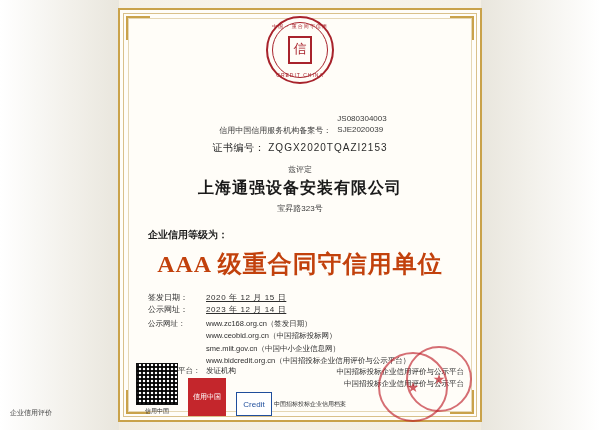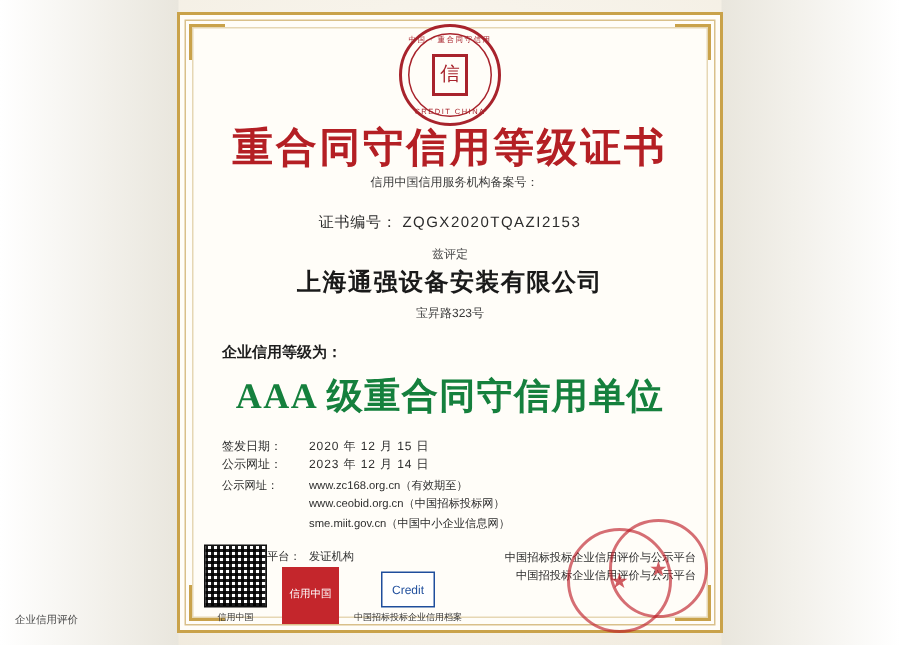--- a/index.html
+++ b/index.html
@@ -197,32 +197,32 @@
   }
   .grade-value {
     position: absolute;
     top: 248px;
     left: 0; right: 0;
     text-align: center;
     font-family: "Liberation Serif", serif;
     font-weight: bold;
     font-size: 24px;
     letter-spacing: 1px;
-    color: #15803d;
+    color: #c2410c;
   }
 
   .meta {
     position: absolute;
     left: 148px;
     top: 292px;
     font-size: 8px;
     color: #2e2e2e;
     line-height: 1.55;
   }
-  .meta .row { white-space: nowrap; }
+  .meta .row { white-space: nowrap; text-decoration: underline; }
   .meta .k { display: inline-block; width: 58px; }
   .meta .v { letter-spacing: 0.6px; }
 
   .links {
     position: absolute;
     left: 148px;
     top: 318px;
     font-size: 7.5px;
     color: #2e2e2e;
     line-height: 1.65;
@@ -301,21 +301,21 @@
     line-height: 1.1;
     display: flex;
     align-items: center;
     justify-content: center;
     text-align: center;
     padding: 2px;
     box-sizing: border-box;
   }
   .badge-credit {
     display: flex;
-    flex-direction: column;
+    flex-direction: row;
     align-items: center;
     gap: 2px;
     font-size: 6px;
     color: #2b2b2b;
     justify-content: center;
   }
   .badge-credit .logo {
     width: 34px; height: 22px;
     border: 1px solid #1f4e9c;
     color: #1f4e9c;
@@ -370,24 +370,27 @@
   <div class="corner c-br"></div>
 
   <div class="emblem">
     <div class="ring"></div>
     <div class="ring2"></div>
     <div class="arc-top">中国 · 重合同守信用</div>
     <div class="center-box">信</div>
     <div class="arc-bottom">CREDIT CHINA</div>
   </div>
 
-  <div class="main-title">重合同守信用等级证书</div>
 
   <div class="subtitle-row">
     <div class="subtitle-label">信用中国信用服务机构备案号：</div>
+    <div class="subtitle-codes">
+      <div>JS080304003</div>
+      <div>SJE2020039</div>
+    </div>
   </div>
 
   <div class="cert-no-row">
     <span class="cert-no-label">证书编号：</span>
     <span class="cert-no-value">ZQGX2020TQAZI2153</span>
   </div>
 
   <div class="hereby">兹评定</div>
   <div class="company">上海通强设备安装有限公司</div>
   <div class="company-sub">宝昇路323号</div>
@@ -399,23 +402,24 @@
     <div class="row">
       <span class="k">签发日期：</span><span class="v">2020 年 12 月 15 日</span>
     </div>
     <div class="row">
       <span class="k">公示网址：</span><span class="v">2023 年 12 月 14 日</span>
     </div>
   </div>
 
   <div class="links">
     <span class="k">公示网址：</span><span class="list">
-      <div>www.zc168.org.cn（有效期至）</div>
+      <div>www.zc168.org.cn（签发日期）</div>
       <div>www.ceobid.org.cn（中国招标投标网）</div>
       <div>sme.miit.gov.cn（中国中小企业信息网）</div>
+      <div>www.bidcredit.org.cn（中国招投标企业信用评价与公示平台）</div>
     </span>
   </div>
 
   <div class="record">
     <span class="k">备案存档平台：</span><span>发证机构</span>
   </div>
 
   <div class="issuer">
     <div>中国招标投标企业信用评价与公示平台</div>
     <div>中国招投标企业信用评价与公示平台</div>

